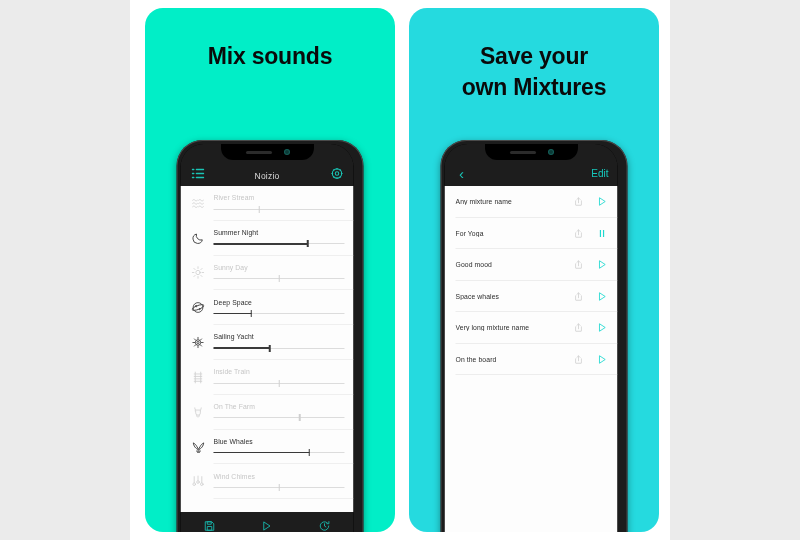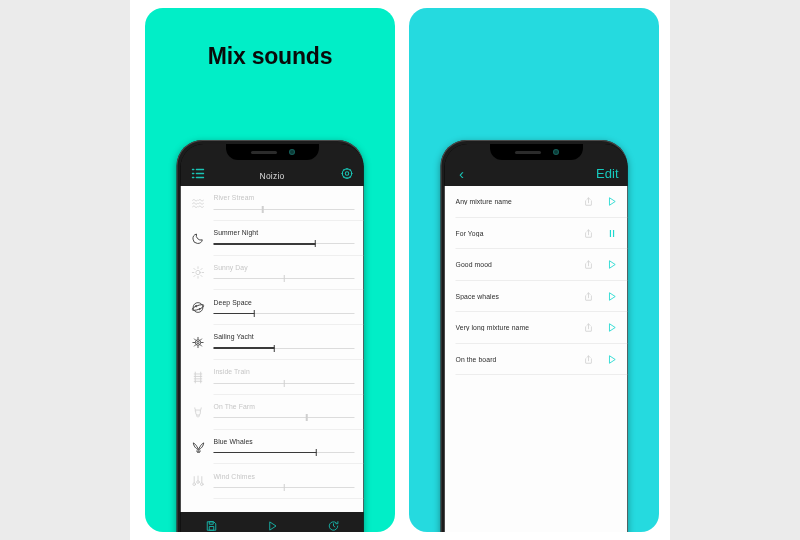--- a/index.html
+++ b/index.html
@@ -54,21 +54,21 @@
   .phone {
     position: absolute;
     left: 50%;
     transform: translateX(-50%);
     top: 132px;
     width: 187px;
     height: 400px;
     background: #1c1c1c;
     border-radius: 26px 26px 0 0;
     box-shadow: 0 0 0 1px #4a4a4a inset, 0 2px 7px rgba(0,0,0,.35);
-    padding: 4px 0 0 4px;
+    padding: 4px 10px 0 4px;
     box-sizing: border-box;
   }
   .phone-inner {
     position: relative;
     width: 100%;
     height: 100%;
     background: #000;
     border-radius: 23px 23px 0 0;
     overflow: hidden;
   }
@@ -125,21 +125,21 @@
     position: relative;
     z-index: 2;
     display: flex;
     align-items: center;
     justify-content: center;
     width: 20px; height: 18px;
     color: #19c4b5;
   }
   .nav-btn.edit {
     width: auto;
-    font-size: 13px;
+    font-size: 10px;
     color: #16c9bd;
     padding-right: 2px;
   }
   .nav-btn.back { font-size: 15px; line-height: 1; }
 
   
   .list-icon { display:block; }
 
   
   .screen-body {
@@ -498,20 +498,24 @@
               <path d="M12 7.5V12l2.8 1.8"></path>
             </svg>
           </div>
         </div>
 
       </div>
     </div>
   </div>
 
   <div class="card right">
+    <div class="card-heading">
+      <span>Save your</span>
+      <span>own Mixtures</span>
+    </div>
 
     <div class="phone">
       <div class="phone-inner">
 
         <div class="notch">
           <div class="speaker"></div>
           <div class="camera"></div>
         </div>
 
         <div class="navbar">

